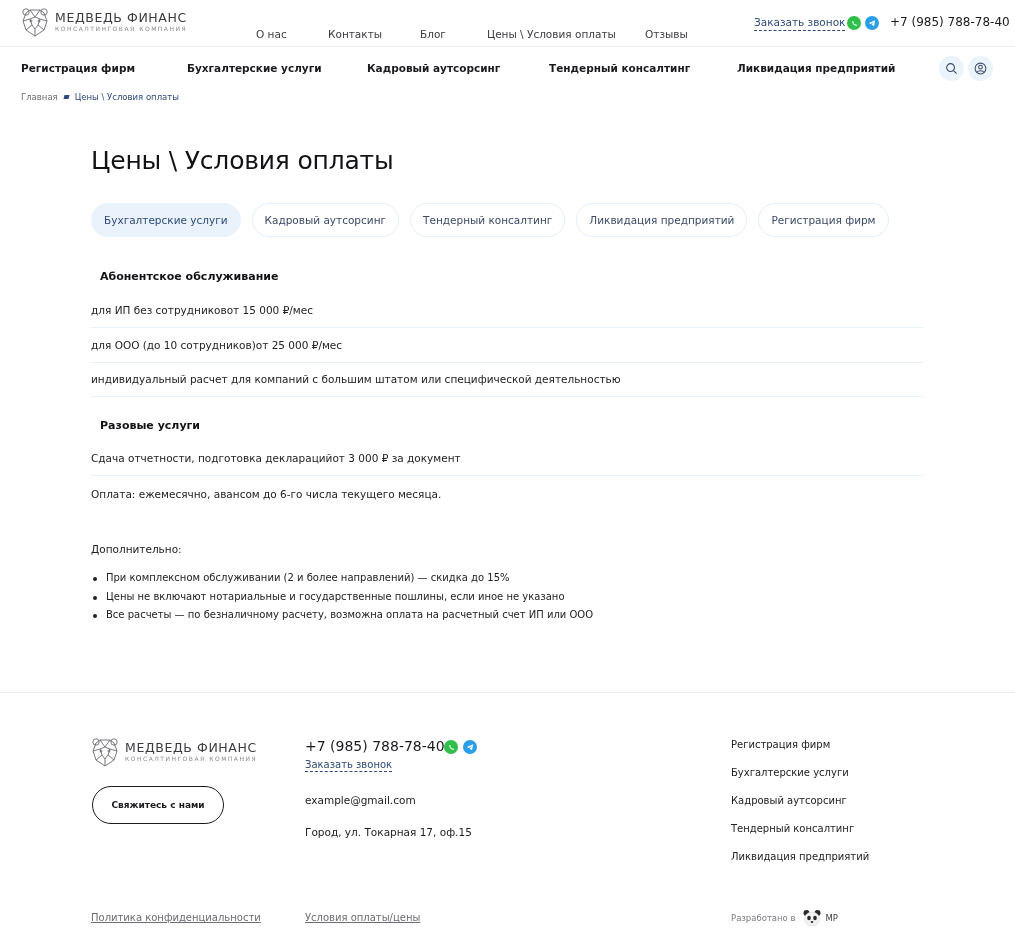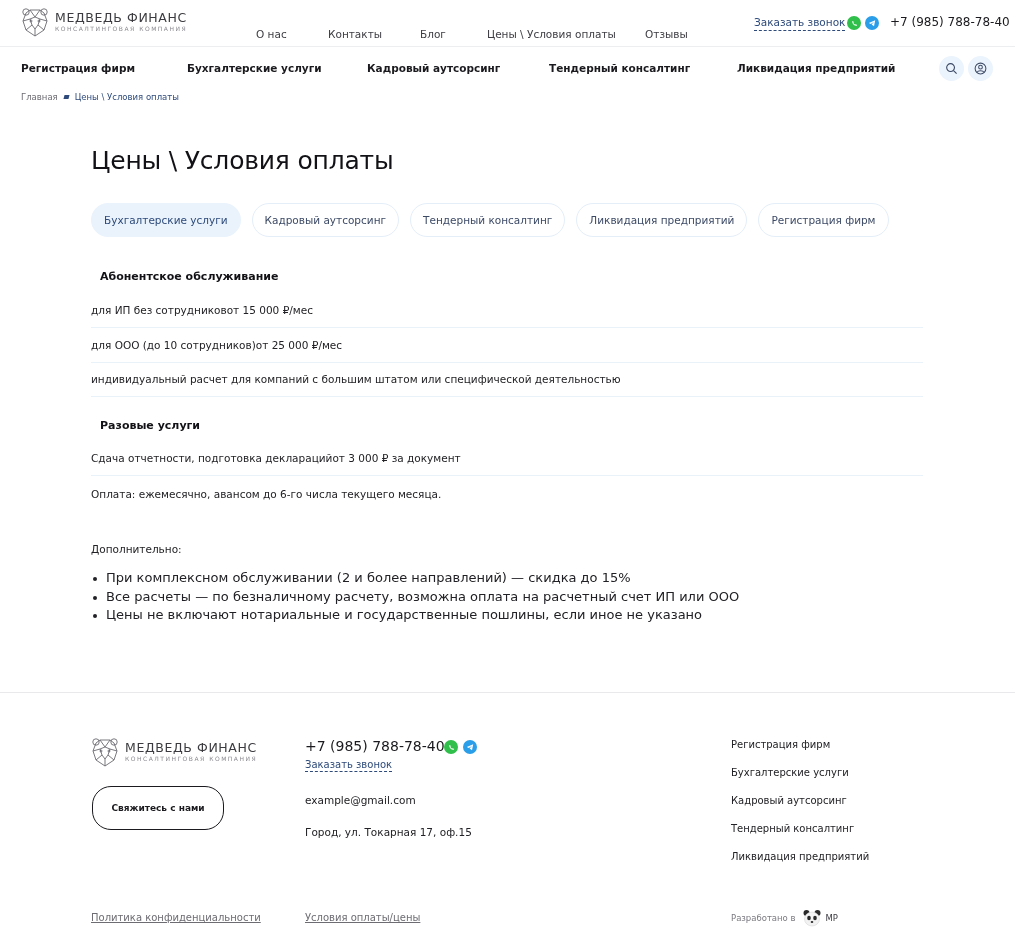--- a/index.html
+++ b/index.html
@@ -35,27 +35,27 @@
 
   .tabs { position: absolute; left: 91px; top: 203px; display: flex; }
   .tab { height: 34px; border-radius: 17px; border: 1px solid #e4eef9; padding: 0 12px; font-size: 10.5px; color: #3c4a66; display: flex; align-items: center; margin-right: 11px; background: #fff; }
   .tab.active { background: #eaf3fc; border-color: #eaf3fc; color: #2d4a7a; }
 
   .section-title { position: absolute; left: 91px; font-size: 11px; font-weight: 700; color: #121216; margin-left: 9px; }
   .row { position: absolute; left: 91px; width: 832px; height: 35px; border-bottom: 1px solid #e9f1f9; display: flex; align-items: center; font-size: 10.5px; color: #222226; }
 
   .note { position: absolute; left: 91px; font-size: 10.5px; color: #222226; }
   .bullets { position: absolute; left: 91px; top: 569px; list-style: none; }
-  .bullets li { font-size: 13px; color: #222226; line-height: 18.5px; padding-left: 15px; position: relative; }
+  .bullets li { font-size: 10px; color: #222226; line-height: 18.5px; padding-left: 15px; position: relative; }
   .bullets li::before { content: ""; position: absolute; left: 2px; top: 8px; width: 4px; height: 4px; border-radius: 50%; background: #222226; }
 
   .footer-line { position: absolute; left: 0; top: 692px; width: 1015px; height: 1px; background: #e9e9eb; }
 
   .f-logo { position: absolute; left: 91px; top: 737px; display: flex; align-items: center; }
-  .contact-btn { position: absolute; left: 92px; top: 786px; width: 132px; height: 44px; border: 1.3px solid #1b1b1f; border-radius: 19px; display: flex; align-items: center; justify-content: center; font-size: 9px; font-weight: 600; color: #1b1b1f; }
+  .contact-btn { position: absolute; left: 92px; top: 786px; width: 132px; height: 38px; border: 1.3px solid #1b1b1f; border-radius: 19px; display: flex; align-items: center; justify-content: center; font-size: 9px; font-weight: 600; color: #1b1b1f; }
   .f-phone { position: absolute; left: 305px; top: 738px; font-size: 14px; color: #1b1b1f; }
   .f-callback { position: absolute; left: 305px; top: 758px; font-size: 10px; color: #2d4a7a; border-bottom: 1px dashed #2d4a7a; line-height: 13px; }
   .f-email { position: absolute; left: 305px; top: 794px; font-size: 10.5px; color: #222226; }
   .f-address { position: absolute; left: 305px; top: 826px; font-size: 10.5px; color: #222226; }
   .f-link { position: absolute; left: 731px; font-size: 10px; color: #222226; }
   .f-legal { position: absolute; top: 912px; font-size: 10px; color: #6c6c72; text-decoration: underline; }
   .f-dev { position: absolute; left: 731px; top: 908px; font-size: 8.5px; color: #7a7a80; display: flex; align-items: center; }
   .panda { width: 20px; height: 20px; margin: 0 4px 0 6px; }
   .f-dev .mp { color: #3c3c42; font-size: 8.5px; }
 </style>
@@ -156,22 +156,22 @@
 <div class="row" style="top:441px">
   <span>Сдача отчетности, подготовка деклараций</span>
   <span>от 3 000 ₽ за документ</span>
 </div>
 
 <p class="note" style="top:488px">Оплата: ежемесячно, авансом до 6-го числа текущего месяца.</p>
 <p class="note" style="top:543px">Дополнительно:</p>
 
 <ul class="bullets">
   <li>При комплексном обслуживании (2 и более направлений) — скидка до 15%</li>
+  <li>Цены не включают нотариальные и государственные пошлины, если иное не указано</li>
   <li>Все расчеты — по безналичному расчету, возможна оплата на расчетный счет ИП или ООО</li>
-  <li>Цены не включают нотариальные и государственные пошлины, если иное не указано</li>
 </ul>
 
 <div class="footer-line"></div>
 
 <a class="f-logo">
   <svg class="logo-mark" viewBox="0 0 28 30">
     <g fill="none" stroke="#6a6a70" stroke-width="0.9">
       <circle cx="5" cy="5" r="3.2"></circle>
         <circle cx="23" cy="5" r="3.2"></circle>
       <path d="M5 6 L9 3 L19 3 L23 6 L26 14 L23 23 L14 29 L5 23 L2 14 Z"></path>

